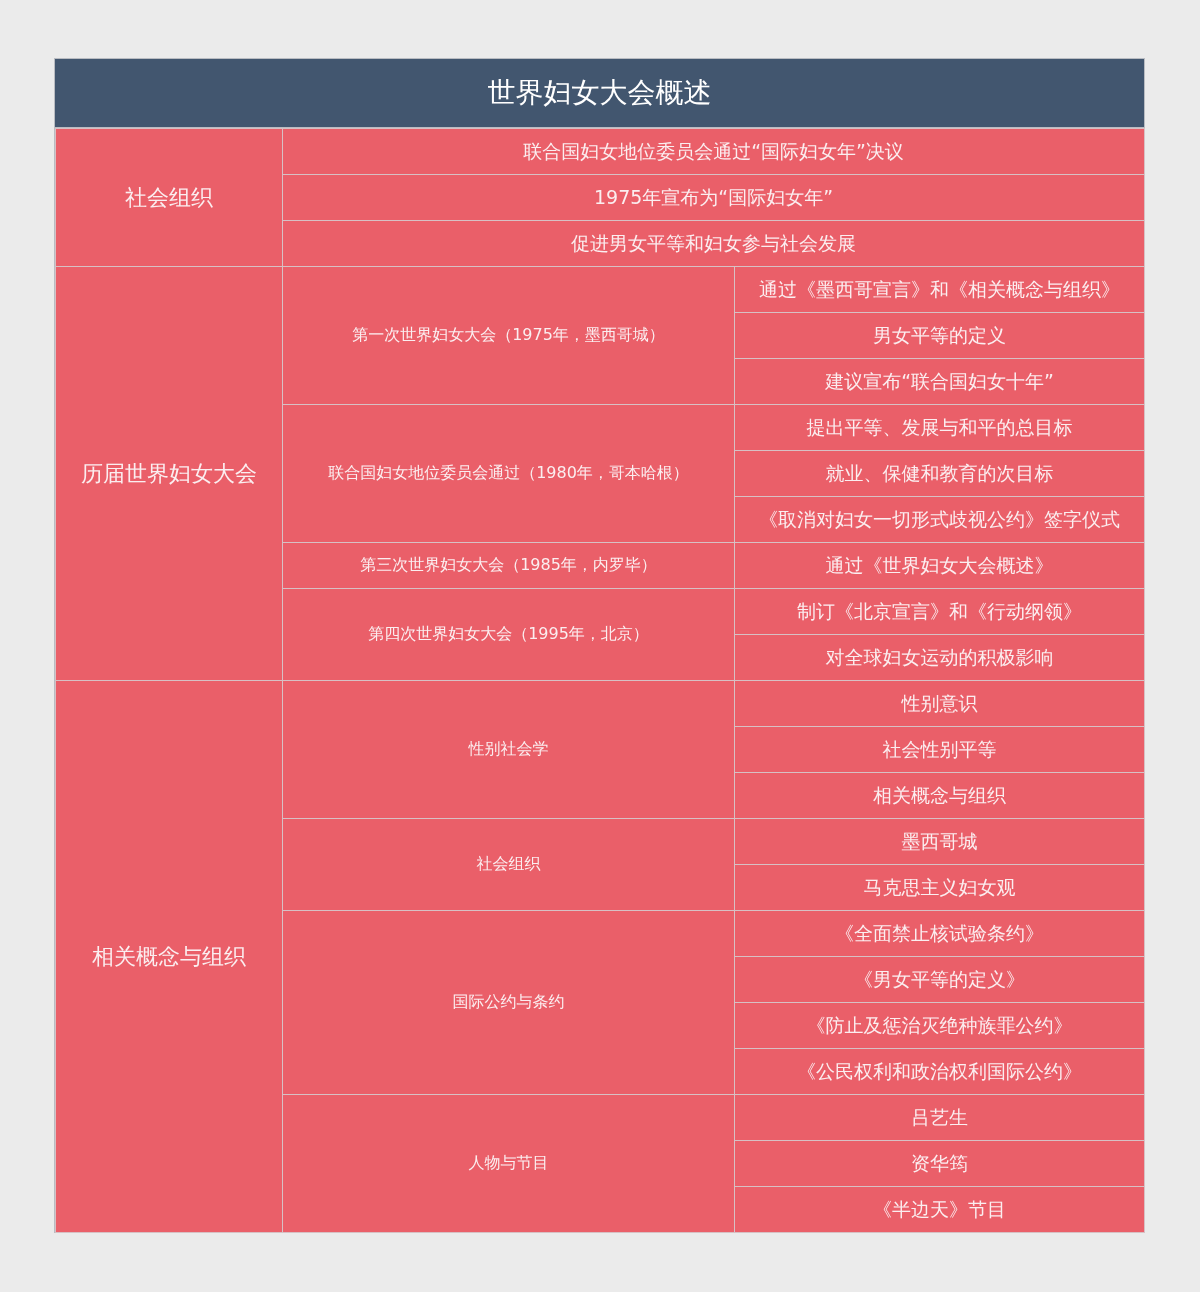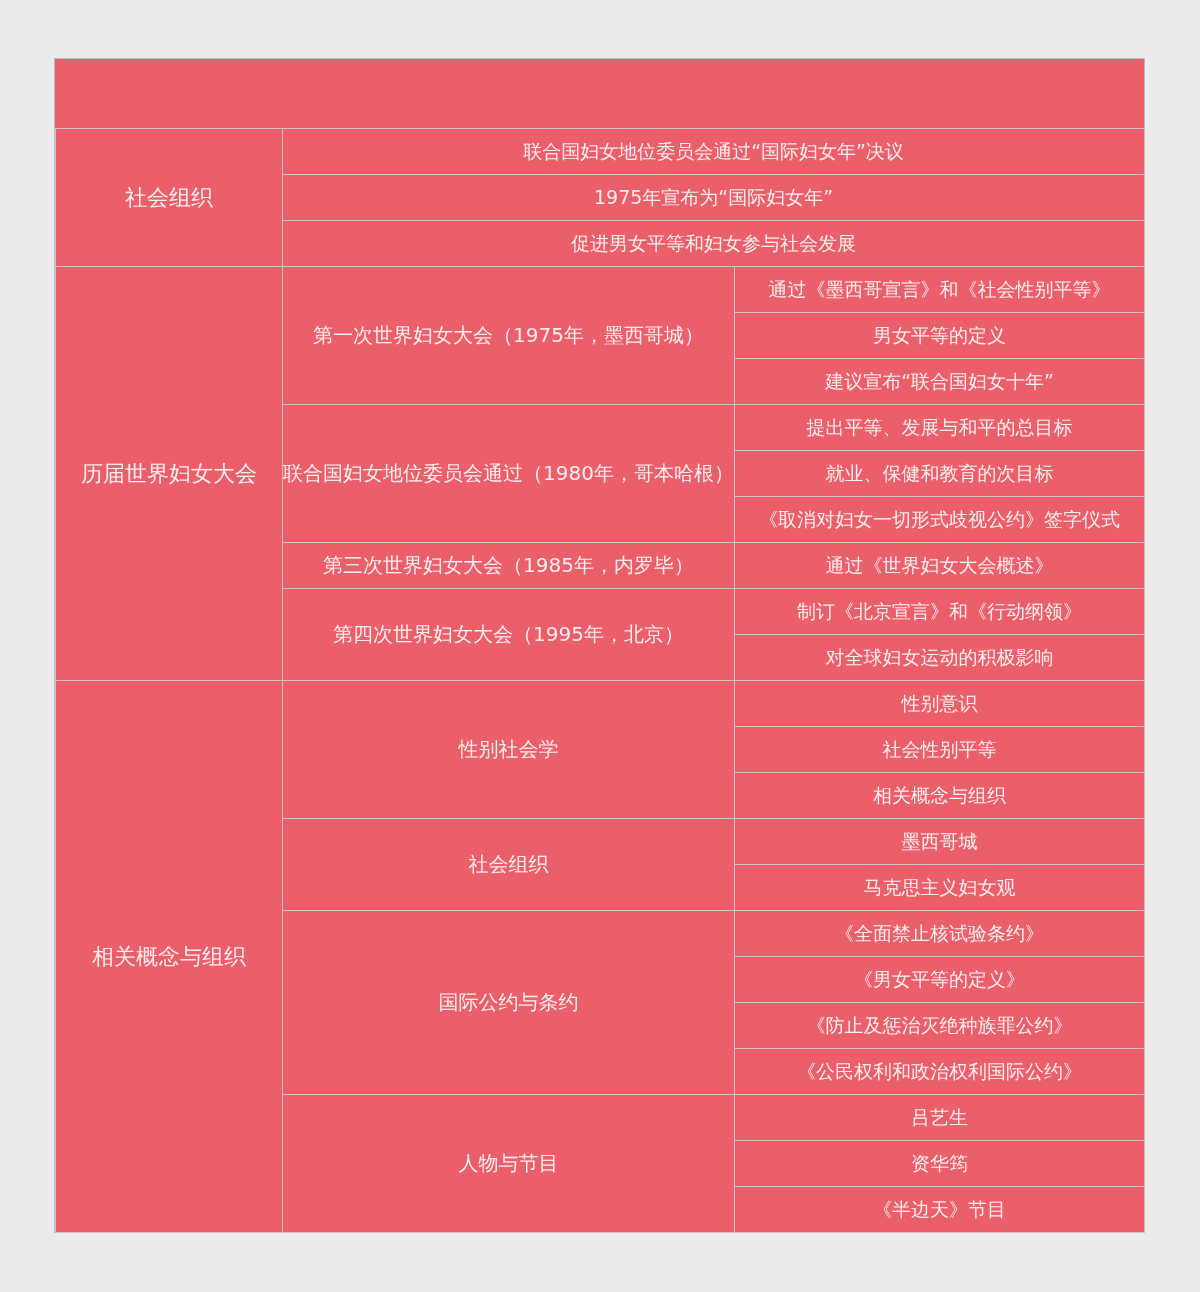--- a/index.html
+++ b/index.html
@@ -29,30 +29,31 @@
   table.grid td {
     border:1px solid #d7c0c4;
     background:#ea5f69;
     color:#fbeef0;
     text-align:center; vertical-align:middle;
     padding:0; height:45px;
     font-size:19px;
     white-space:nowrap;
   }
   table.grid td.l1 { font-size:22px; }
-  table.grid td.l2 { font-size:20px; }
+  table.grid td.l2 { font-size:16px; }
   table.grid td.leaf { font-size:19px; }
   col.c1 { width:227px; }
   col.c2 { width:452px; }
   col.c3 { width:410px; }
 </style>
 </head>
 <body>
 
 <div class="frame">
+  <div class="header">世界妇女大会概述</div>
 
   <table class="grid">
     <colgroup>
         <col class="c1">
         <col class="c2">
         <col class="c3">
       </colgroup>
     <tbody>
 
       <tr>
@@ -62,21 +63,21 @@
       <tr>
         <td class="leaf" colspan="2">1975年宣布为“国际妇女年”</td>
       </tr>
       <tr>
         <td class="leaf" colspan="2">促进男女平等和妇女参与社会发展</td>
       </tr>
 
       <tr>
         <td class="l1" rowspan="9">历届世界妇女大会</td>
         <td class="l2" rowspan="3">第一次世界妇女大会（1975年，墨西哥城）</td>
-        <td class="leaf">通过《墨西哥宣言》和《社会性别平等》</td>
+        <td class="leaf">通过《墨西哥宣言》和《相关概念与组织》</td>
       </tr>
       <tr>
         <td class="leaf">男女平等的定义</td>
       </tr>
       <tr>
         <td class="leaf">建议宣布“联合国妇女十年”</td>
       </tr>
       <tr>
         <td class="l2" rowspan="3">联合国妇女地位委员会通过（1980年，哥本哈根）</td>
         <td class="leaf">提出平等、发展与和平的总目标</td>

